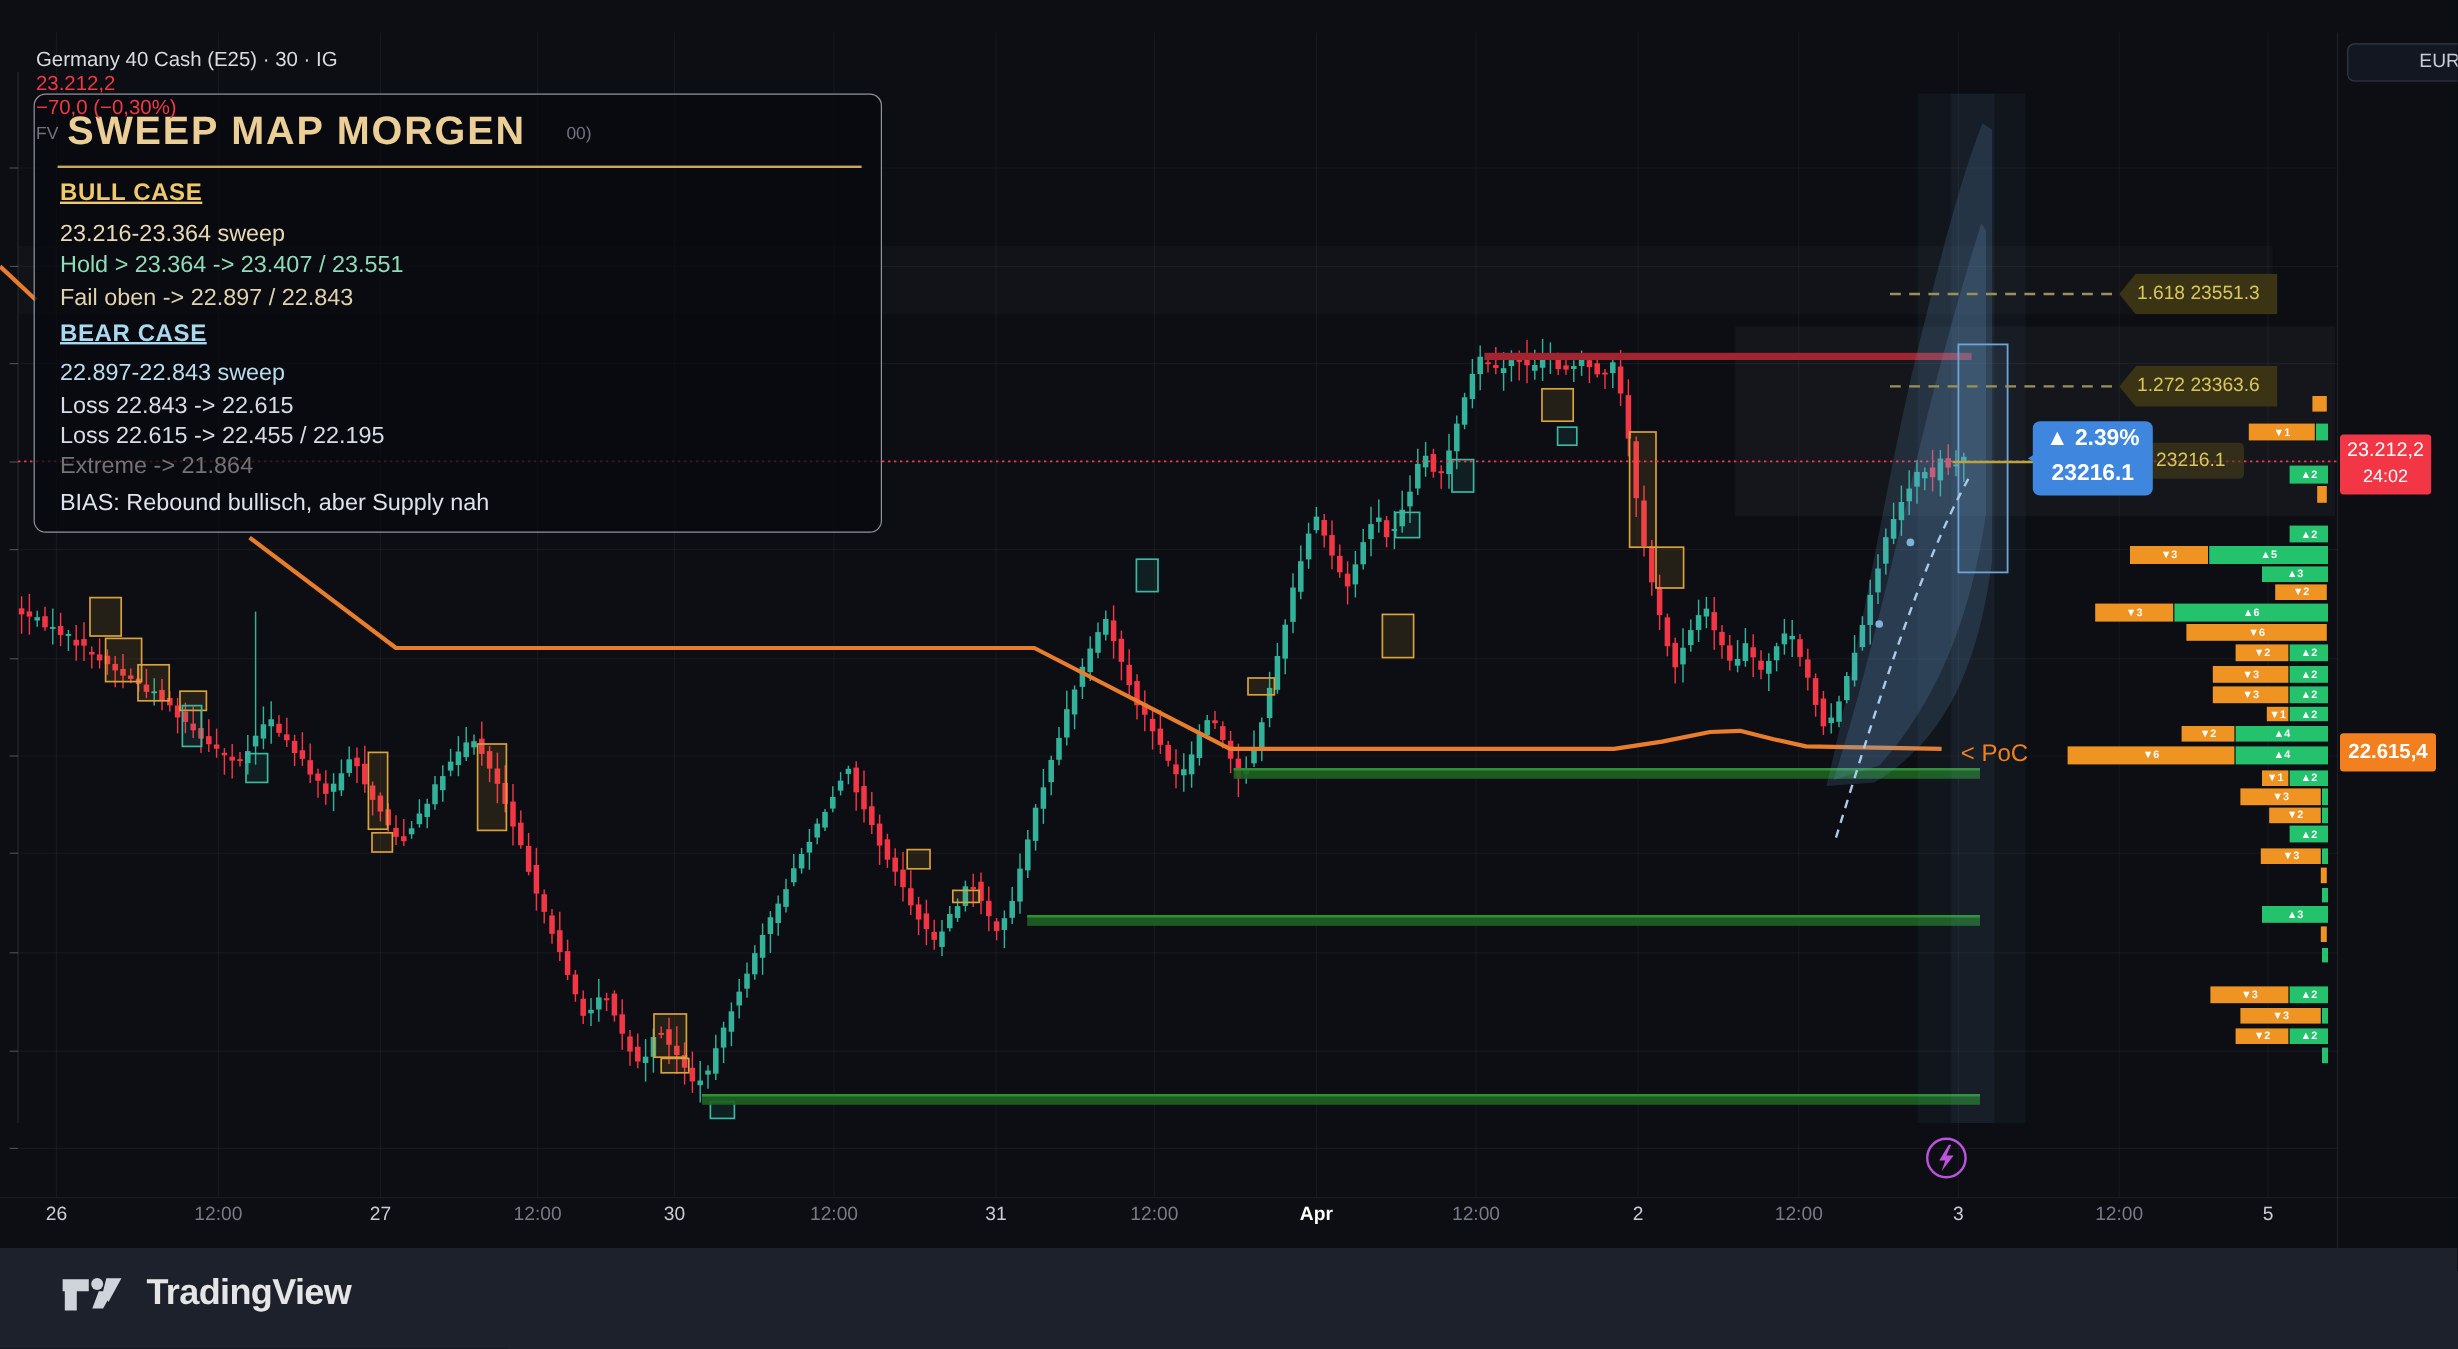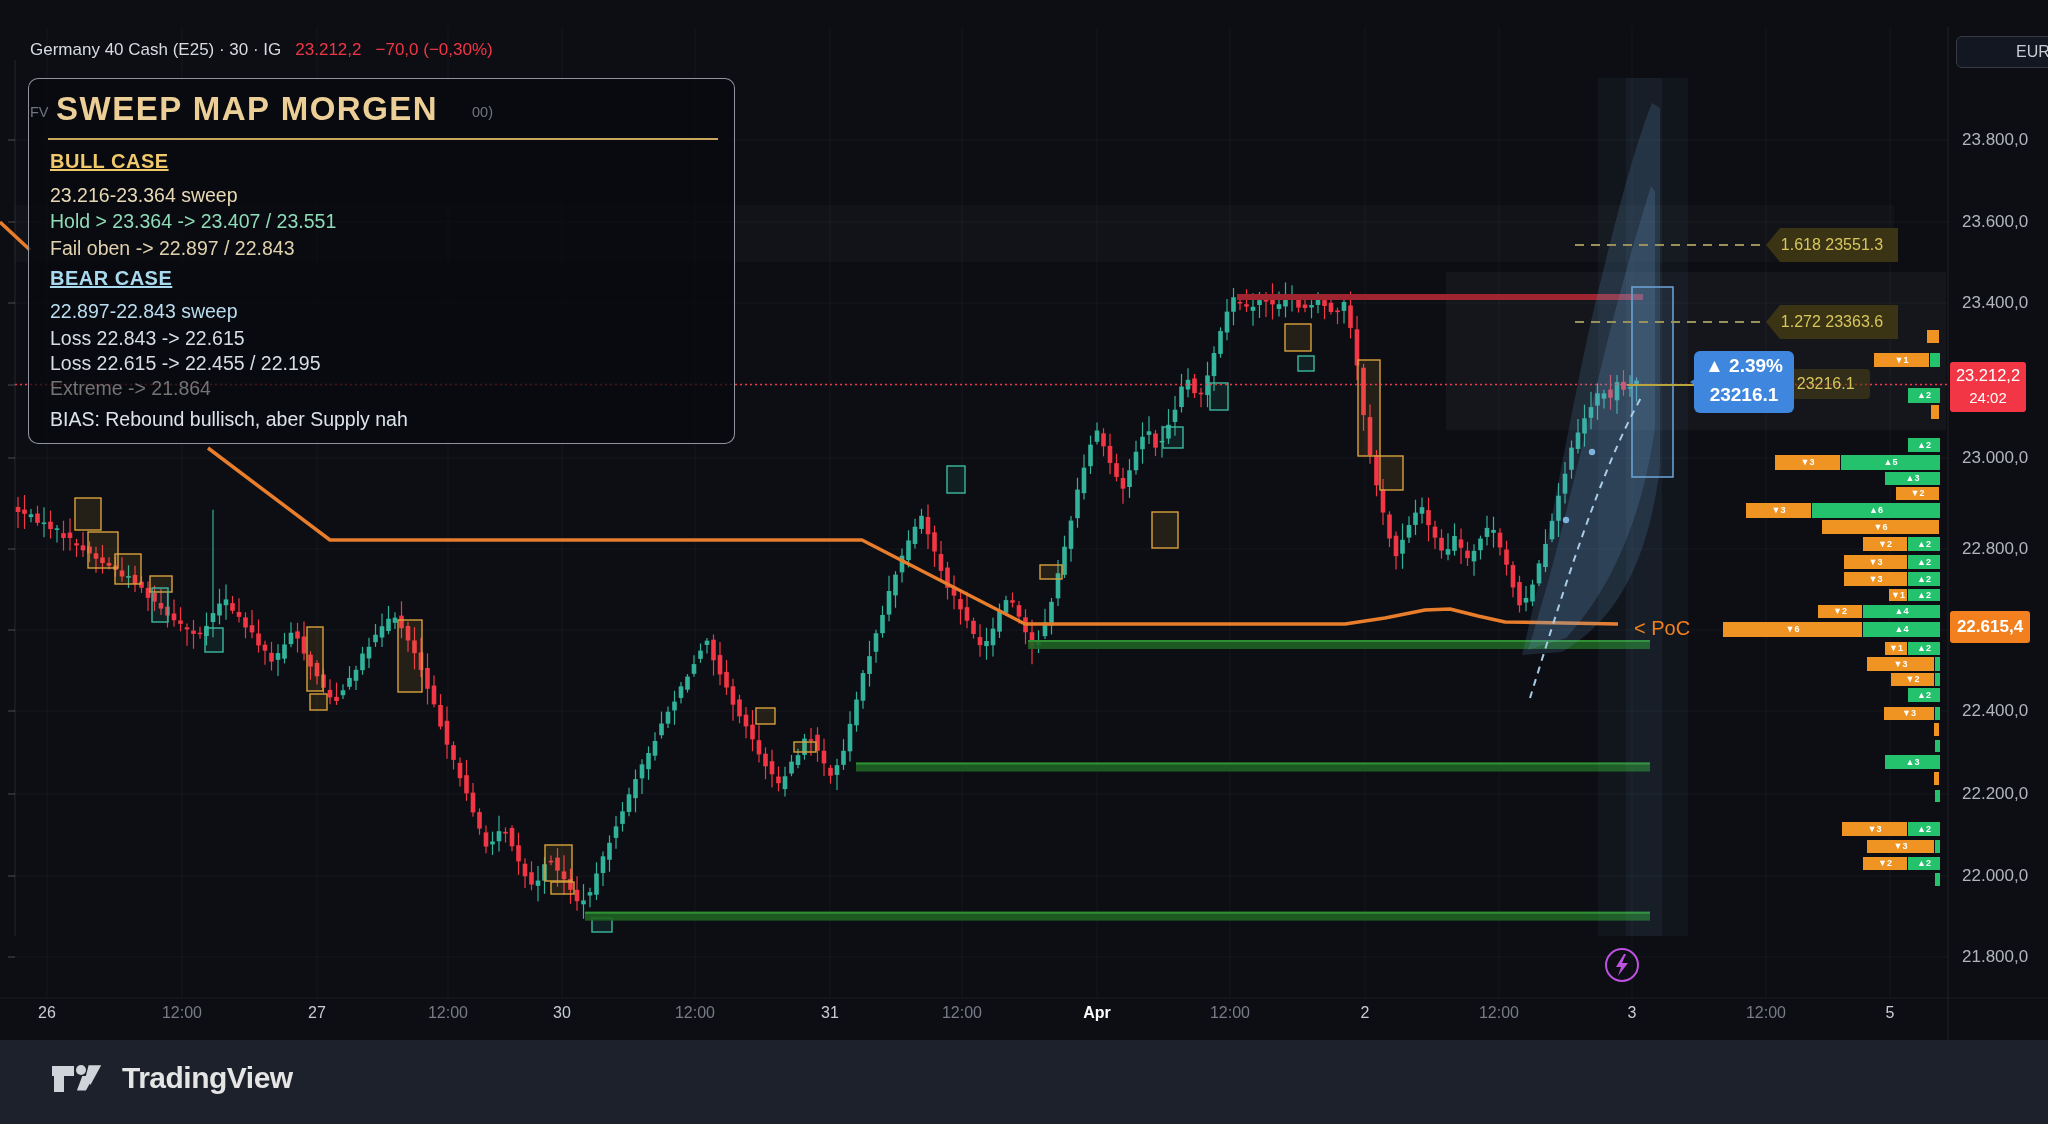--- a/index.html
+++ b/index.html
@@ -4,21 +4,21 @@
 <style>
   html,body{margin:0;padding:0;background:#0b0d12;}
   body{width:2048px;height:1124px;position:relative;overflow:hidden;
        font-family:"Liberation Sans",sans-serif;-webkit-font-smoothing:antialiased;}
   #root{position:absolute;inset:0;background:#0c0e14;}
   .abs{position:absolute;}
   
   #top-bar{left:0;top:0;width:2048px;height:27px;background:#1e222d;color:#e3e6ea;
            font-size:15px;line-height:27px;padding-left:18px;box-sizing:border-box;z-index:30;}
   
-  #header{left:30px;top:40px;display:flex;gap:14px;font-size:17px;z-index:25;align-items:flex-end;}
+  #header{left:30px;top:40px;display:flex;font-size:17px;z-index:25;align-items:flex-start;flex-direction:column;}
   #header .sym{color:#d8dbe0;}
   #header .px,#header .chg{color:#f23645;}
   #ind1{left:30px;top:82px;font-size:14.5px;color:#747985;z-index:21;letter-spacing:.1px;}
   .ind-frag{font-size:14.5px;color:#6f7480;z-index:21;}
   
   #panel{left:28px;top:78px;width:707px;height:366px;background:rgba(8,10,14,.74);
          border:1.5px solid rgba(168,173,184,.85);border-radius:10px;z-index:20;box-sizing:border-box;}
   .pl{position:absolute;left:50px;white-space:nowrap;z-index:22;}
   #panel-heading{left:56px;top:90px;font-size:33px;font-weight:bold;color:#eccf96;letter-spacing:1.5px;z-index:22;}
   #divider{left:48px;top:138px;width:670px;height:2px;background:#c9a85c;z-index:22;}
@@ -735,31 +735,20 @@
   <div>23216.1</div>
 </div>
 <div class="abs" id="last-price-badge">
   <div class="l1">23.212,2</div>
   <div class="l2">24:02</div>
 </div>
 <div class="abs" id="poc-badge">22.615,4</div>
 <div class="abs" id="poc-label">&lt; PoC</div>
 <div class="abs" id="eur-btn">EUR</div>
 
-<div class="abs" id="price-axis">
-      <div class="ptick" style="top: 103px;">23.800,0</div>
-      <div class="ptick" style="top: 185px;">23.600,0</div>
-      <div class="ptick" style="top: 266px;">23.400,0</div>
-      <div class="ptick" style="top: 421px;">23.000,0</div>
-      <div class="ptick" style="top: 512px;">22.800,0</div>
-      <div class="ptick" style="top: 674px;">22.400,0</div>
-      <div class="ptick" style="top: 757px;">22.200,0</div>
-      <div class="ptick" style="top: 839px;">22.000,0</div>
-      <div class="ptick" style="top: 920px;">21.800,0</div>
-    </div>
 <div class="abs" id="time-axis">
       <div class="ttick day" style="left: 47px;">26</div>
       <div class="ttick " style="left: 182px;">12:00</div>
       <div class="ttick day" style="left: 317px;">27</div>
       <div class="ttick " style="left: 448px;">12:00</div>
       <div class="ttick day" style="left: 562px;">30</div>
       <div class="ttick " style="left: 695px;">12:00</div>
       <div class="ttick day" style="left: 830px;">31</div>
       <div class="ttick " style="left: 962px;">12:00</div>
       <div class="ttick emph" style="left: 1097px;">Apr</div>

